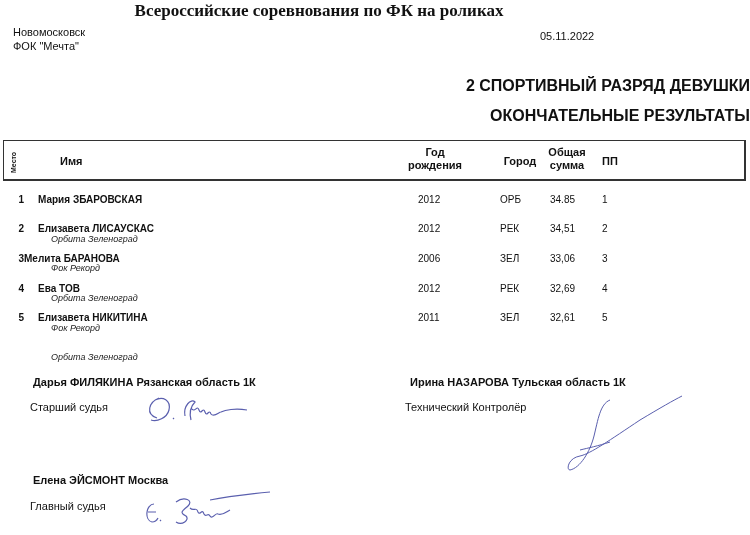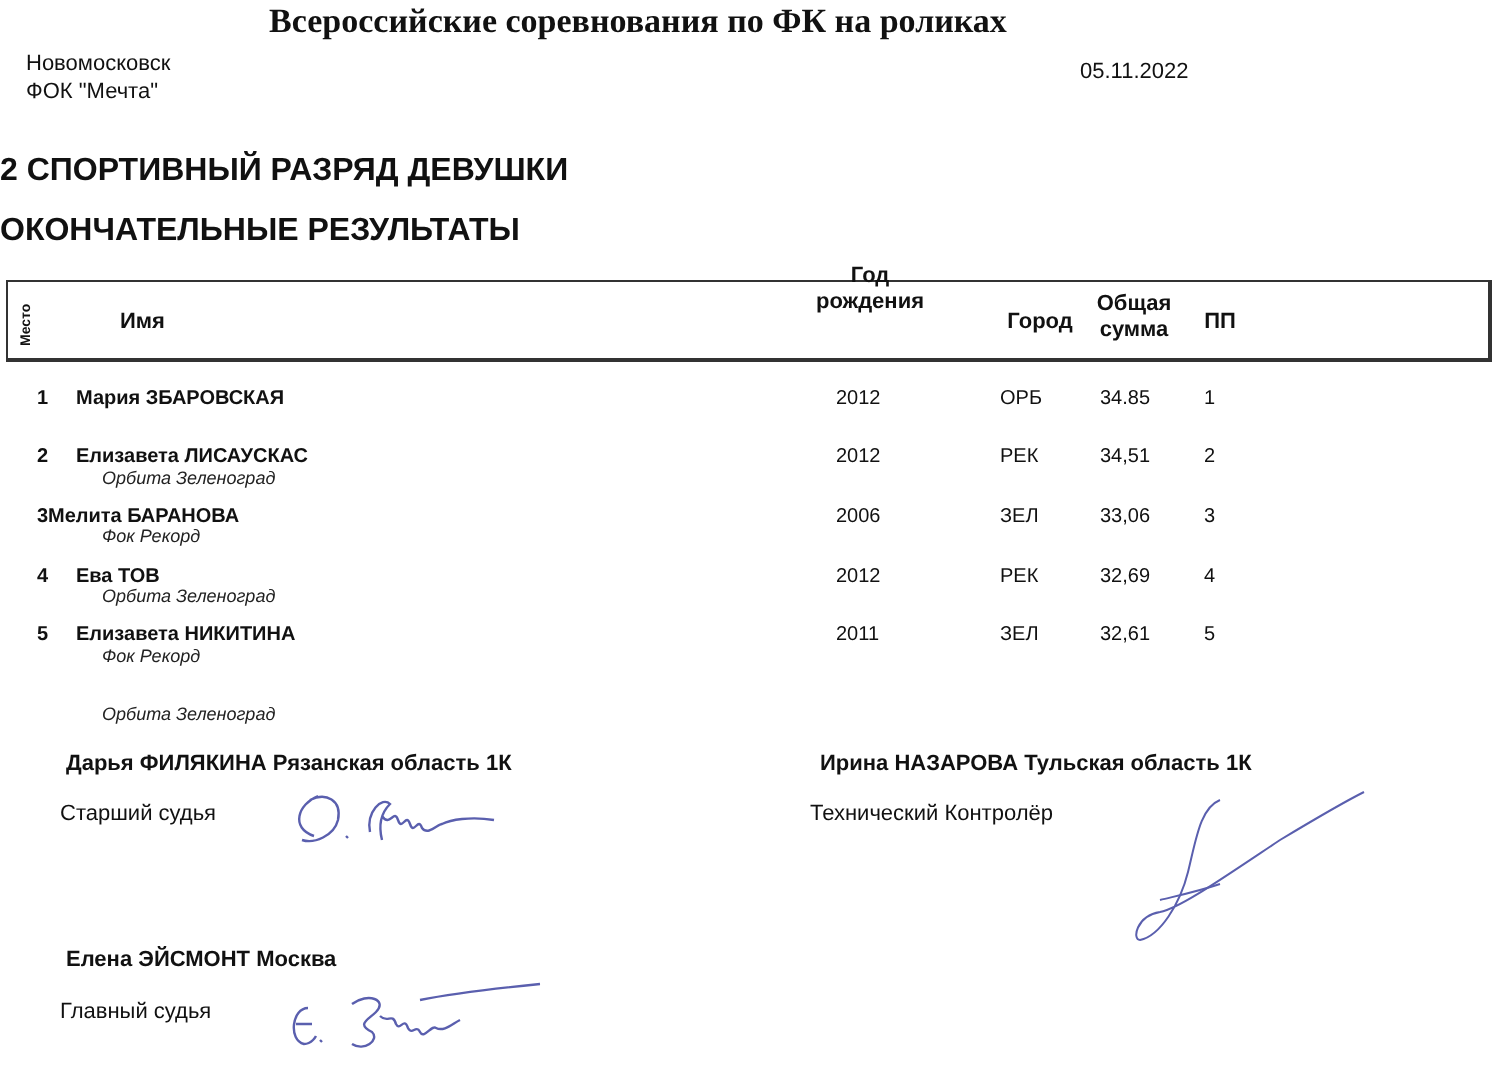--- a/index.html
+++ b/index.html
@@ -8,21 +8,21 @@
     font-family: "Liberation Sans", sans-serif; color: #111;
   }
   .abs { position: absolute; }
   .main-title {
     left: 0; top: 0; width: 638px; text-align: center;
     font-size: 17px; font-weight: bold; line-height: 22px; font-family: Liberation Serif, serif;
   }
   .place { left: 13px; top: 25px; font-size: 11px; line-height: 14px; }
   .date { left: 540px; top: 30px; font-size: 11px; }
   .cat-title {
-    left: 0; width: 750px; text-align: left;
+    left: 0; width: 750px; text-align: right;
     font-size: 16px; font-weight: bold;
   }
   .hdr-box {
     left: 3px; top: 140px; width: 743px; height: 41px;
     border: 1.5px solid #333; border-right-width: 2px; border-bottom-width: 2px;
     box-sizing: border-box;
   }
   .hdr-mesto {
     left: 7px; top: 146px; width: 14px; height: 32px;
     font-size: 7px; font-weight: bold;
@@ -47,21 +47,21 @@
   <div>ФОК "Мечта"</div>
 </div>
 <div class="abs date">05.11.2022</div>
 
 <div class="abs cat-title" style="top:77px;">2 СПОРТИВНЫЙ РАЗРЯД ДЕВУШКИ</div>
 <div class="abs cat-title" style="top:107px;">ОКОНЧАТЕЛЬНЫЕ РЕЗУЛЬТАТЫ</div>
 
 <div class="abs hdr-box"></div>
 <div class="abs hdr-mesto">Место</div>
 <div class="abs hdr" style="left:38px; top:155px; text-align:left;padding-left:22px;">Имя</div>
-<div class="abs hdr" style="left:405px; top:132px; width:60px;text-align:center;">
+<div class="abs hdr" style="left:405px; top:146px; width:60px;text-align:center;">
   <div>Год</div>
   <div>рождения</div>
 </div>
 <div class="abs hdr" style="left:495px; top:155px; width:50px;">Город</div>
 <div class="abs hdr" style="left:545px; top:146px; width:44px;">
   <div>Общая</div>
   <div>сумма</div>
 </div>
 <div class="abs hdr" style="left:598px; top:155px; width:24px;">ПП</div>
 

